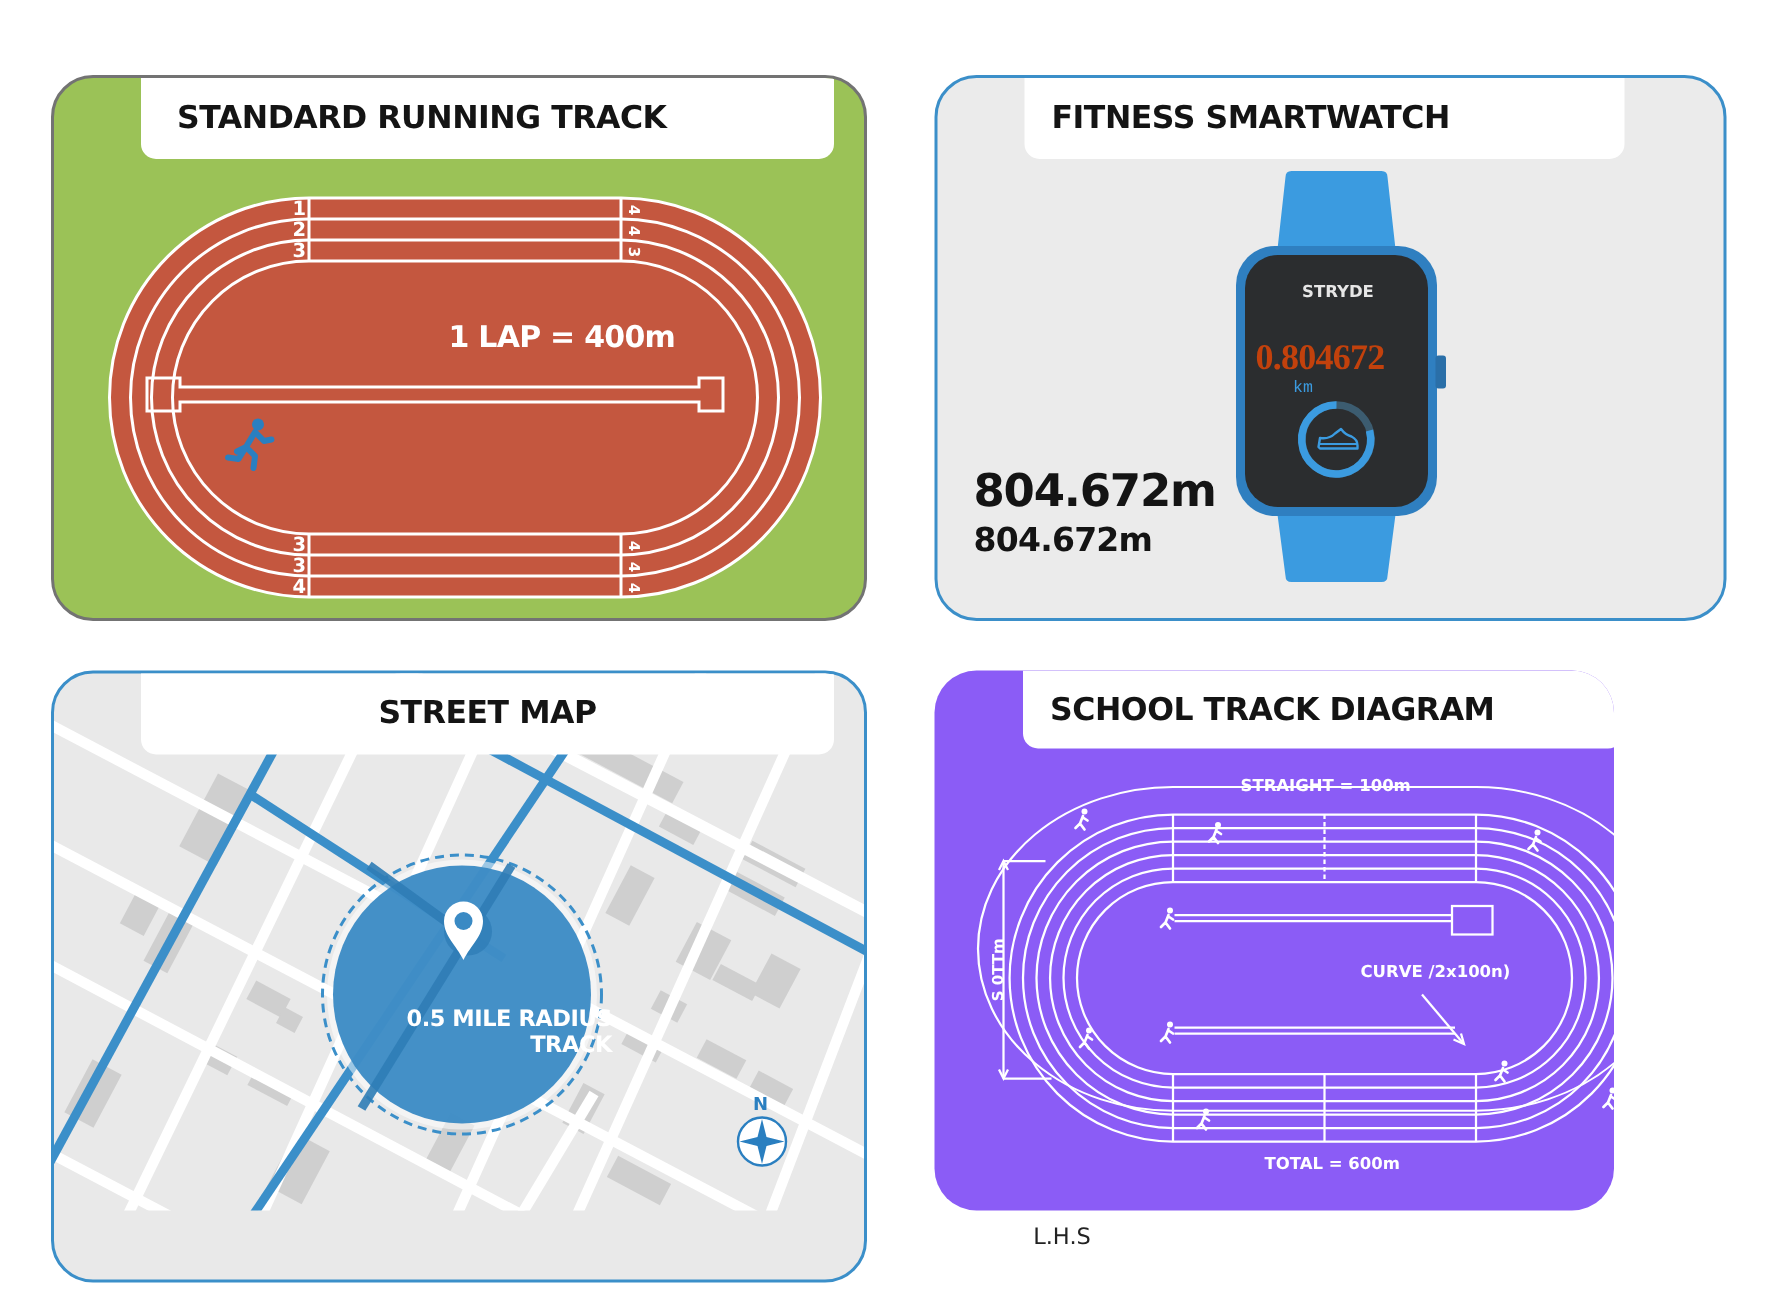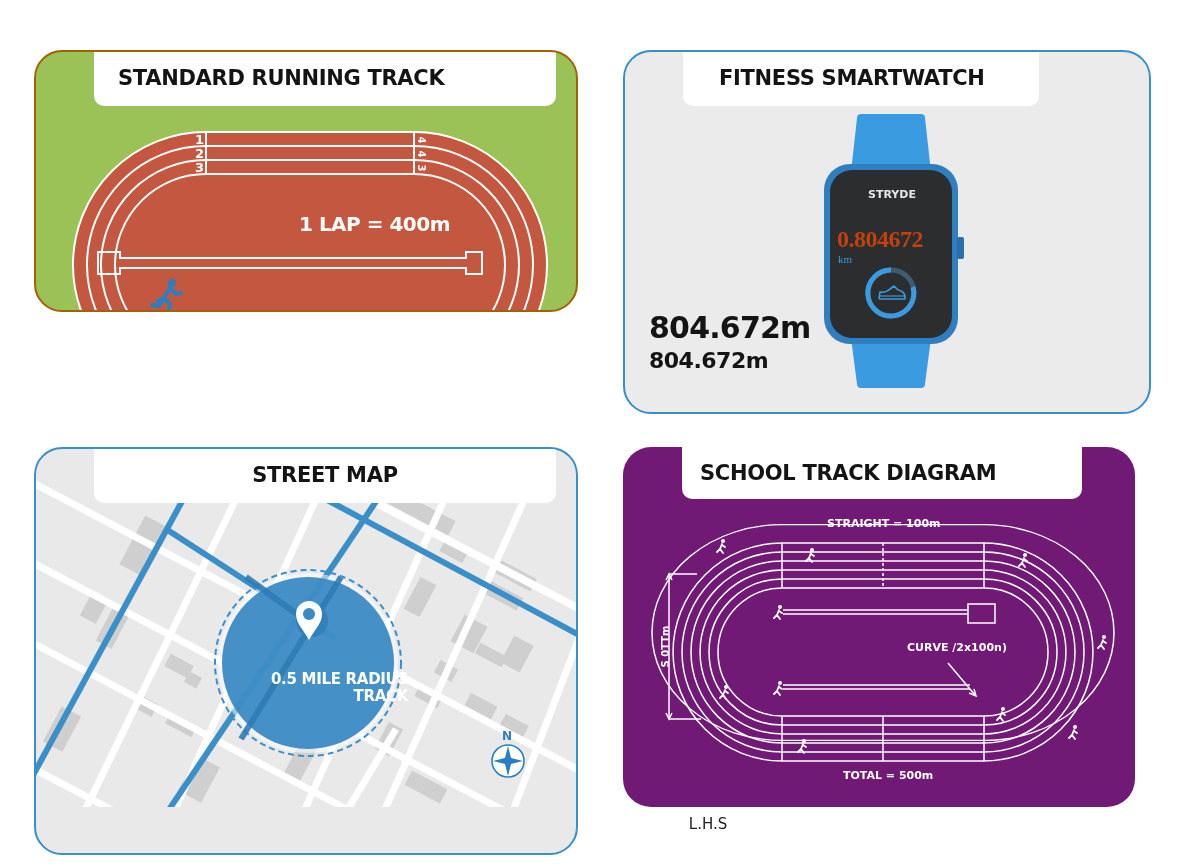--- a/index.html
+++ b/index.html
@@ -22,47 +22,47 @@
     align-items: center;
     font-family: "DejaVu Sans", sans-serif;
     font-weight: bold;
     font-size: 21px;
     letter-spacing: -0.3px;
     color: #141414;
     z-index: 5;
   }
 
   
-  #p1 { left: 34px; top: 50px; width: 544px; height: 262px; background: #9bc257; border: 2px solid #a16207; }
+  #p1 { left: 34px; top: 50px; width: 544px; height: 364px; background: #9bc257; border: 2px solid #737373; }
   #p1 .panel-title { left: 58px; width: 462px; padding-left: 24px; }
 
   
   #p2 { left: 623px; top: 50px; width: 528px; height: 364px; background: #ebebeb; border: 2px solid #3b8fc9; }
-  #p2 .panel-title { left: 58px; width: 356px; padding-left: 36px; text-align: center; }
+  #p2 .panel-title { left: 58px; width: 400px; padding-left: 18px; text-align: center; }
 
   
   #p3 { left: 34px; top: 447px; width: 544px; height: 408px; background: #e9e9e9; border: 2px solid #3b8fc9; }
   #p3 .panel-title { left: 58px; width: 462px; justify-content: center; }
 
   
-  #p4 { left: 623px; top: 447px; width: 512px; height: 360px; background: #701a75; }
+  #p4 { left: 623px; top: 447px; width: 453px; height: 360px; background: #8b5cf6; }
   #p4 .panel-title { left: 59px; width: 400px; padding-left: 18px; top: 0; height: 52px; }
 
   .abs { position: absolute; }
 
   .lap-label { left: 263px; top: 160px; color: #fff; font-weight: bold; font-size: 20px; font-family: "DejaVu Sans", sans-serif; letter-spacing: -0.5px; z-index: 3; }
 
   .lane-num { color: #fff; font-weight: bold; font-size: 13px; font-family: "DejaVu Sans", sans-serif; z-index: 3; line-height: 12px; }
 
   .dist-big { left: 24px; top: 258px; font-size: 30px; font-weight: bold; font-family: "DejaVu Sans", sans-serif; letter-spacing: -0.8px; color: #141414; }
   .dist-small { left: 24px; top: 296px; font-size: 22px; font-weight: bold; font-family: "DejaVu Sans", sans-serif; letter-spacing: -0.5px; color: #141414; }
 
   .watch-brand { color: #e6e6e6; font-weight: bold; font-size: 11px; font-family: "DejaVu Sans", sans-serif; }
   .watch-value { color: #c2410c; font-weight: bold; font-size: 24px; font-family: Liberation Serif, serif; letter-spacing: -0.5px; }
-  .watch-unit { color: #3b9be0; font-size: 11px; font-family: Liberation Serif, serif; }
+  .watch-unit { color: #3b9be0; font-size: 11px; font-family: Liberation Mono, monospace; margin-left: 24px; }
 
   .radius-label { color: #fff; font-weight: bold; font-size: 15px; font-family: "DejaVu Sans", sans-serif; text-align: right; line-height: 17px; letter-spacing: -0.3px; z-index: 4; }
 
   .compass-n { color: #2a7fc0; font-weight: bold; font-size: 12px; font-family: "DejaVu Sans", sans-serif; z-index: 4; }
 
   .diag-label { color: #fff; font-weight: bold; font-size: 11px; font-family: "DejaVu Sans", sans-serif; z-index: 3; }
 
   .footer-label { left: 0; width: 1184px; top: 815px; text-align: center; font-size: 15px; color: #222; font-family: "DejaVu Sans", sans-serif; }
   .footer-label span { position: relative; left: 116px; margin-top: 40px; }
 </style>
@@ -303,19 +303,19 @@
         </g>
       <g transform="translate(478,192)">
           <circle cx="3" cy="-2" r="2" stroke="none"></circle>
           <path d="M2 1 L0 6 L-3 9 M0 6 L3 10 M2 2 L5 4" fill="none"></path>
         </g>
     </g>
   </svg>
 
   <div class="abs diag-label" style="left:204px; top:70px;">STRAIGHT = 100m</div>
   <div class="abs diag-label" style="left:284px; top:194px;">CURVE /2x100n)</div>
-  <div class="abs diag-label" style="left:220px; top:322px;">TOTAL = 500m</div>
+  <div class="abs diag-label" style="left:220px; top:322px;">TOTAL = 600m</div>
   <div class="abs diag-label" style="left:22px; top:194px; transform:rotate(-90deg); font-size:10px;">S 0TTm</div>
 </div>
 
 <div class="abs footer-label">
   <span>L.H.S</span>
 </div>
 
 </body></html>

